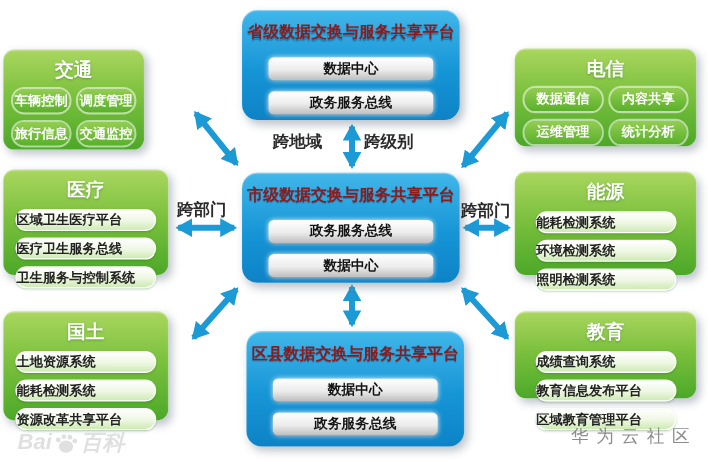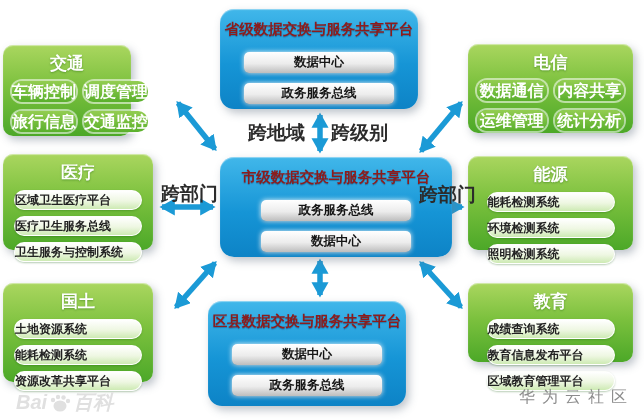--- a/index.html
+++ b/index.html
@@ -37,34 +37,34 @@
   }
   .green-title {
     text-align:center; color:#ffffff; font-weight:bold; font-size:17px;
     text-shadow:0 1px 2px rgba(20,90,10,.4); margin-bottom:6px;
   }
   .grid-wrap { display:grid; grid-template-columns:1fr 1fr; gap:9px 8px; padding:0 9px; }
   .pill-green {
     height:21px; line-height:21px; text-align:center; border-radius:10px;
     background:linear-gradient(180deg,#93cd51 0%,#5ab02c 100%);
     box-shadow:0 0 0 2px rgba(255,255,255,.55);
-    color:#ffffff; font-weight:bold; font-size:16px; white-space:nowrap;
+    color:#ffffff; font-weight:bold; font-size:12px; white-space:nowrap;
   }
   .pill-row {
     display:block; width:128px; margin:6px auto; height:20px; line-height:19px;
     text-align:left; border-radius:10px;
     background:linear-gradient(180deg,#ffffff 0%,#eef7e2 55%,#cdeab3 100%);
     border:1px solid rgba(255,255,255,.95);
     box-shadow:0 1px 2px rgba(20,90,10,.3);
     color:#222222; font-weight:bold; font-size:12px; white-space:nowrap;
   }
 
   .arrow-label {
     position:absolute; z-index:3; color:#2b2b2b; font-weight:bold;
-    font-size:19px; white-space:nowrap;
+    font-size:15px; white-space:nowrap;
   }
 
   .wm-baidu {
     position:absolute; z-index:3; left:16px; bottom:4px;
     color:#e0e0e0; font-size:20px; font-weight:bold; font-style:italic;
     display:flex; align-items:center; gap:2px;
   }
   .wm-baidu svg { display:block; }
   .wm-huawei {
     position:absolute; z-index:3; right:10px; bottom:12px;
@@ -98,27 +98,27 @@
   <div class="arrow-label" style="left:331px; top:120px;">跨级别</div>
   <div class="arrow-label" style="left:161px; top:181px;">跨部门</div>
   <div class="arrow-label" style="left:419px; top:182px;">跨部门</div>
 
   <div class="bluebox" style="left:220px; top:9px; width:198px; height:100px;">
     <div class="blue-title">省级数据交换与服务共享平台</div>
     <div class="white-btn">数据中心</div>
     <div class="white-btn">政务服务总线</div>
   </div>
 
-  <div class="bluebox" style="left:220px; top:157px; width:232px; height:100px;">
+  <div class="bluebox" style="left:220px; top:157px; width:198px; height:100px;">
     <div class="blue-title">市级数据交换与服务共享平台</div>
     <div class="white-btn">政务服务总线</div>
     <div class="white-btn">数据中心</div>
   </div>
 
-  <div class="bluebox" style="left:208px; top:301px; width:198px; height:105px;">
+  <div class="bluebox" style="left:224px; top:301px; width:198px; height:105px;">
     <div class="blue-title">区县数据交换与服务共享平台</div>
     <div class="white-btn">数据中心</div>
     <div class="white-btn">政务服务总线</div>
   </div>
 
   <div class="greenbox" style="left:3px; top:45px; width:128px; height:91px;">
     <div class="green-title">交通</div>
     <div class="grid-wrap">
       <div class="pill-green">车辆控制</div>
       <div class="pill-green">调度管理</div>

